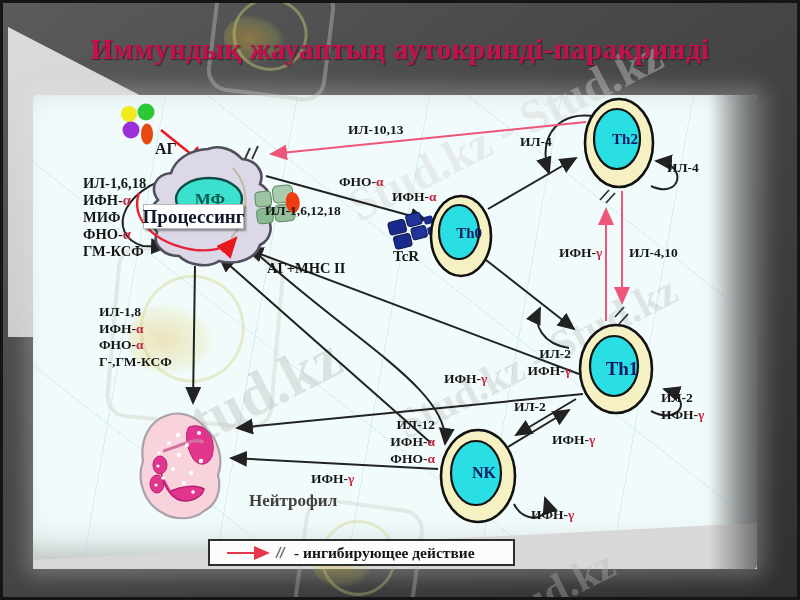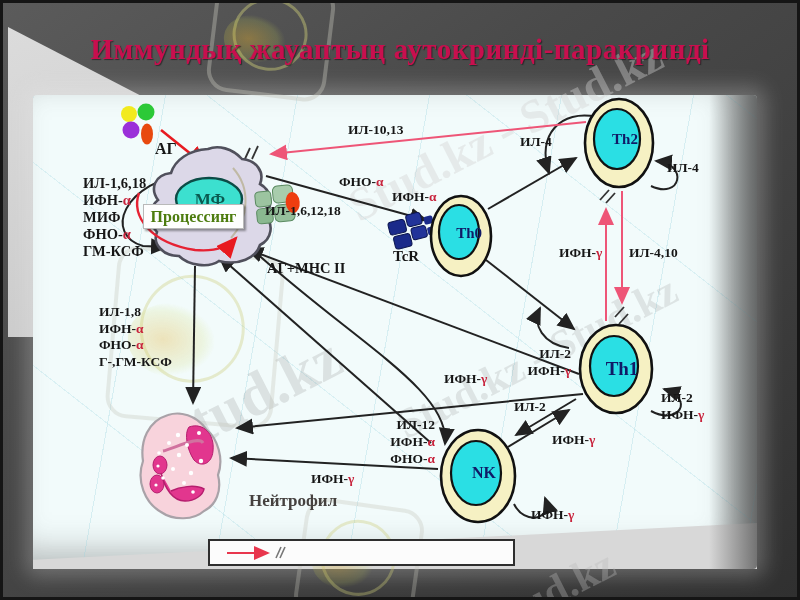--- a/index.html
+++ b/index.html
@@ -36,21 +36,21 @@
     background:radial-gradient(ellipse at 40% 50%, rgba(225,175,50,.40), rgba(200,210,80,.18) 55%, transparent 70%);
     border-radius:50%;}
   svg.net{position:absolute;left:0;top:0;z-index:5;}
   .lbl{position:absolute;z-index:7;font-weight:bold;color:#161616;
     font-size:13.5px;line-height:16.5px;white-space:nowrap;}
   .lbl .gk{color:#c8233c;}
   .cellname{position:absolute;z-index:8;font-weight:bold;color:#101a66;text-align:center;}
   .procbox{position:absolute;left:140px;top:201px;width:99px;height:23px;z-index:8;
     background:#fefefe;border:1px solid #b9b9b9;box-shadow:1.5px 1.5px 2px rgba(40,40,40,.45);
     display:flex;align-items:center;justify-content:center;
-    color:#4d7c0f;font-weight:bold;font-size:16px;}
+    color:#0f172a;font-weight:bold;font-size:19px;}
   .legend{position:absolute;left:205px;top:536px;width:307px;height:27px;z-index:9;
     background:#fcfcfc;border:2px solid #2e2e2e;box-sizing:border-box;
     display:flex;align-items:center;padding-left:14px;gap:6px;}
   .legend .txt{font-weight:bold;font-size:15.5px;color:#151515;}
 </style>
 </head>
 <body>
 
 <div class="slide">
 
@@ -263,15 +263,16 @@
   <div class="legend">
     <svg width="64" height="18" viewBox="0 0 64 18">
       <defs>
           <marker id="aL" markerWidth="9" markerHeight="8" refX="7" refY="3.5" orient="auto">
             <path d="M0,0 L8,3.5 L0,7 z" fill="#e8364d"></path>
           </marker>
         </defs>
       <path d="M3,9 L44,9" stroke="#e8364d" stroke-width="2" marker-end="url(#aL)"></path>
       <path d="M52,14 L57,3 M56,14 L61,3" stroke="#777" stroke-width="1.6"></path>
     </svg>
+    <span class="txt">- ингибирующее действие</span>
   </div>
 
 </div>
 
 </body></html>

